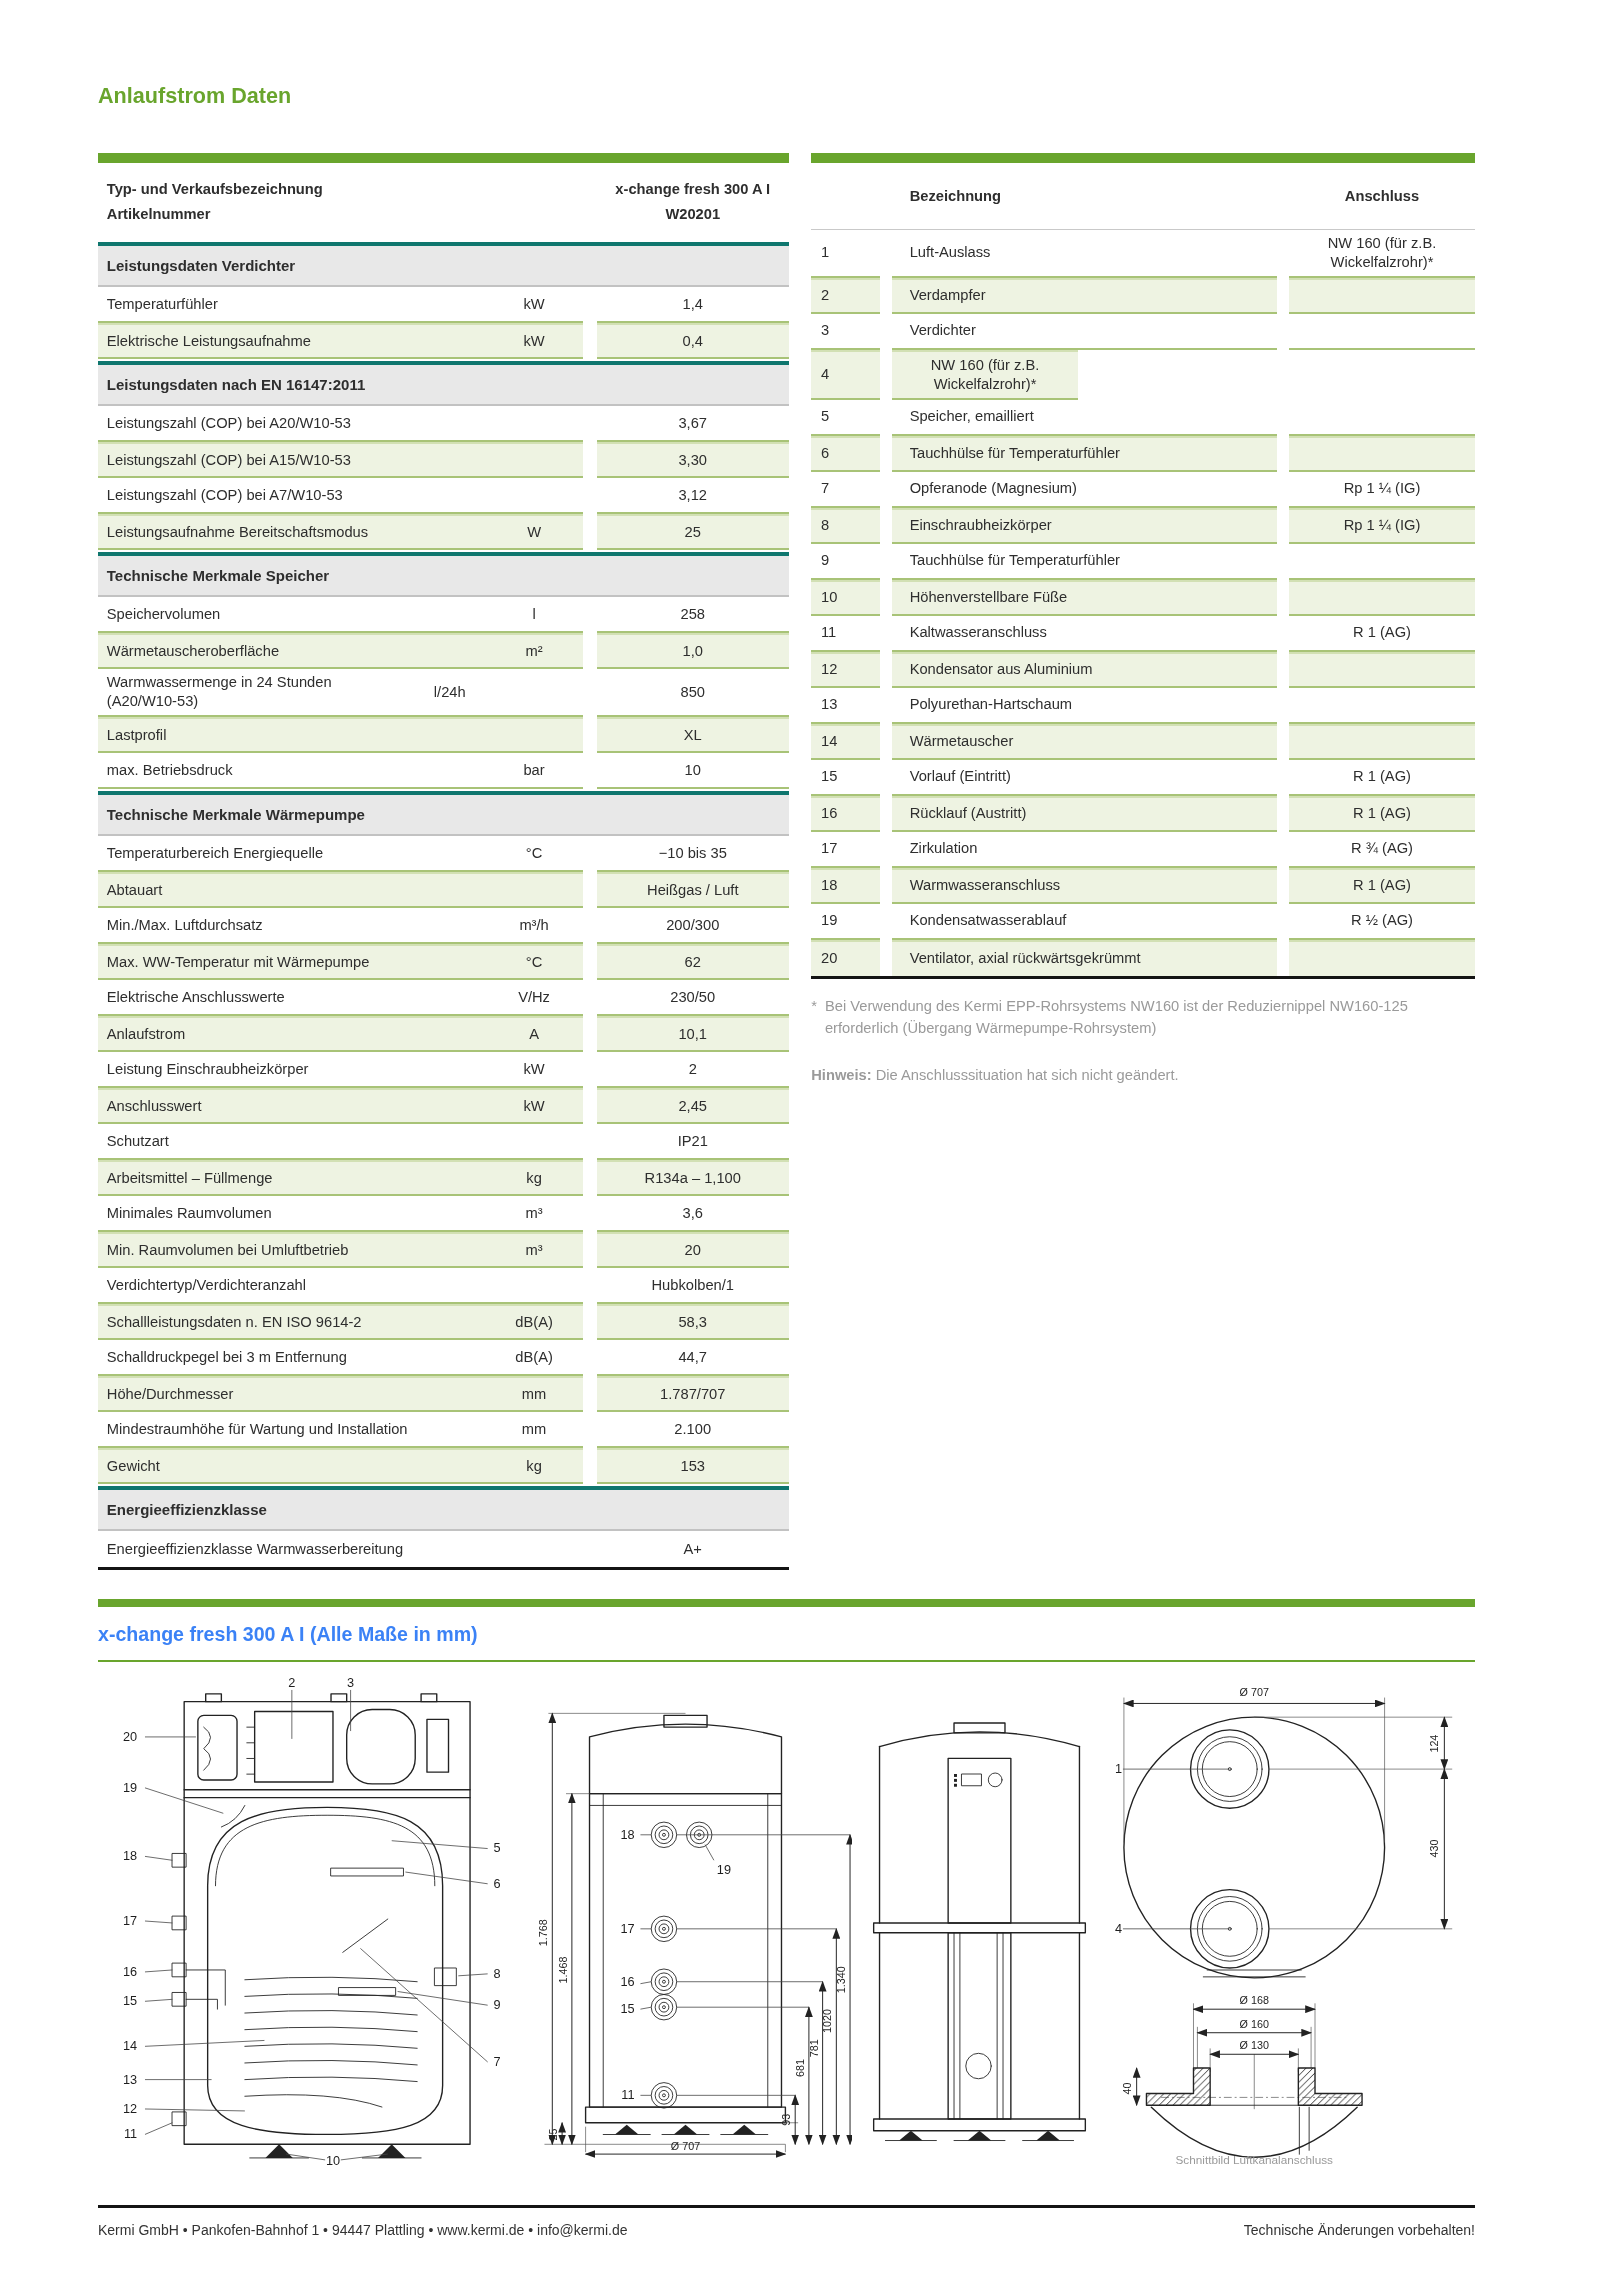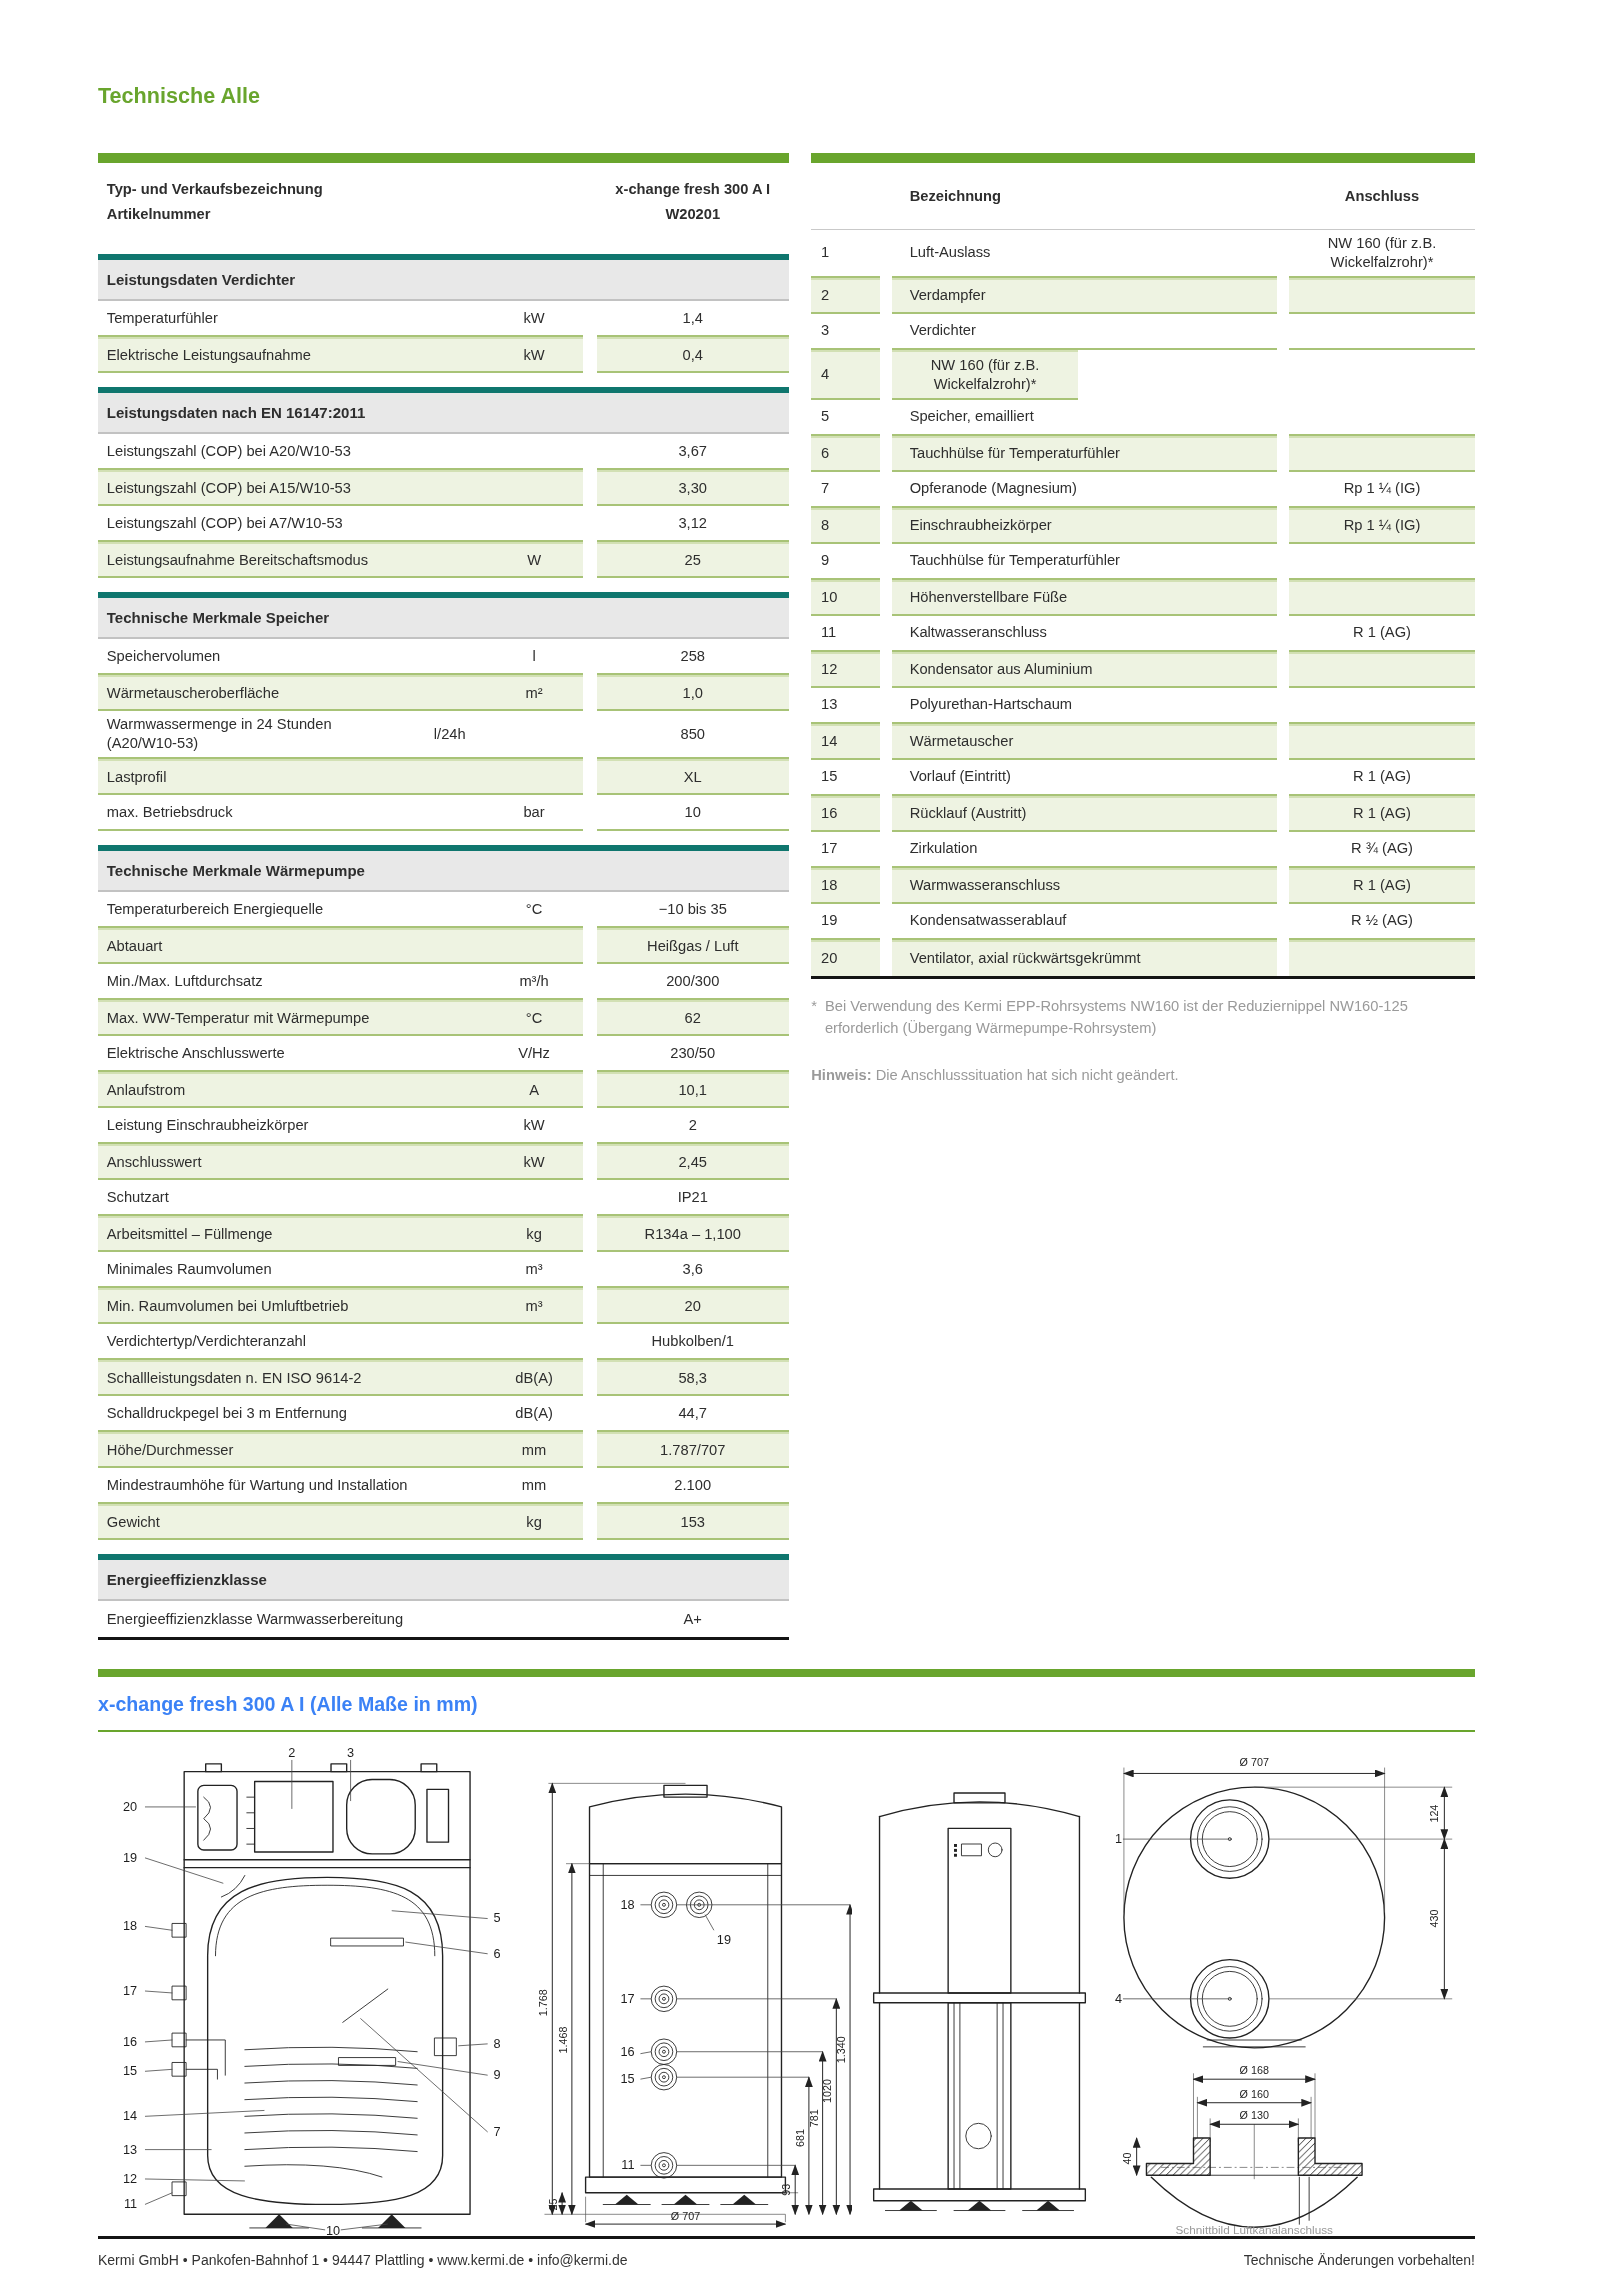--- a/index.html
+++ b/index.html
@@ -28,21 +28,21 @@
   .thinline{height:2px;background:var(--green);}
   .grayline{height:1px;background:#c9c9c9;}
 
   
   .lhead{display:flex;font-weight:bold;padding:14.7px 0 12.7px 0;}
   .lhead-l{flex:1;padding-left:8.8px;}
   .lhead-l div{padding:2.9px 0;}
   .lhead-v{width:192px;text-align:center;}
   .lhead-v div{padding:2.9px 0;}
   .lsec{background:var(--secbg);font-weight:bold;font-size:15px;padding:9.8px 8.8px;
-        border-top:6px solid #0f766e;border-bottom:2px solid #c2c2c2;margin-top:14px;}
+        border-top:4px solid #0f766e;border-bottom:2px solid #c2c2c2;margin-top:2px;}
   .lrow{display:flex;align-items:stretch;}
   .lc-main{flex:1;display:flex;align-items:center;min-height:36px;
            border-bottom:2px solid var(--rowline);padding:3.9px 0 3.9px 8.8px;margin-right:13.7px;}
   .lc-label{flex:1;padding-right:3.9px;}
   .lc-unit{width:98px;text-align:center;flex-shrink:0;}
   .lc-val{width:192px;display:flex;align-items:center;justify-content:center;
           border-bottom:2px solid var(--rowline);text-align:center;}
   .lrow.g .lc-main,.lrow.g .lc-val{background:var(--greenbg);border-top:2px solid var(--rowtop);}
 
   
@@ -83,21 +83,21 @@
 
   
   .footer{margin-top:auto;}
   .footer-row{display:flex;justify-content:space-between;padding-top:12.7px;font-size:14px;color:#333;}
 </style>
 </head>
 <body>
 
 <div class="page">
 
-  <div class="doc-title">Technische Alle</div>
+  <div class="doc-title">Anlaufstrom Daten</div>
 
   <div class="columns">
 
     <div class="col-left">
       <div class="gbar"></div>
 
       <div class="lhead">
         <div class="lhead-l">
           <div>Typ- und Verkaufsbezeichnung</div>
           <div>Artikelnummer</div>

